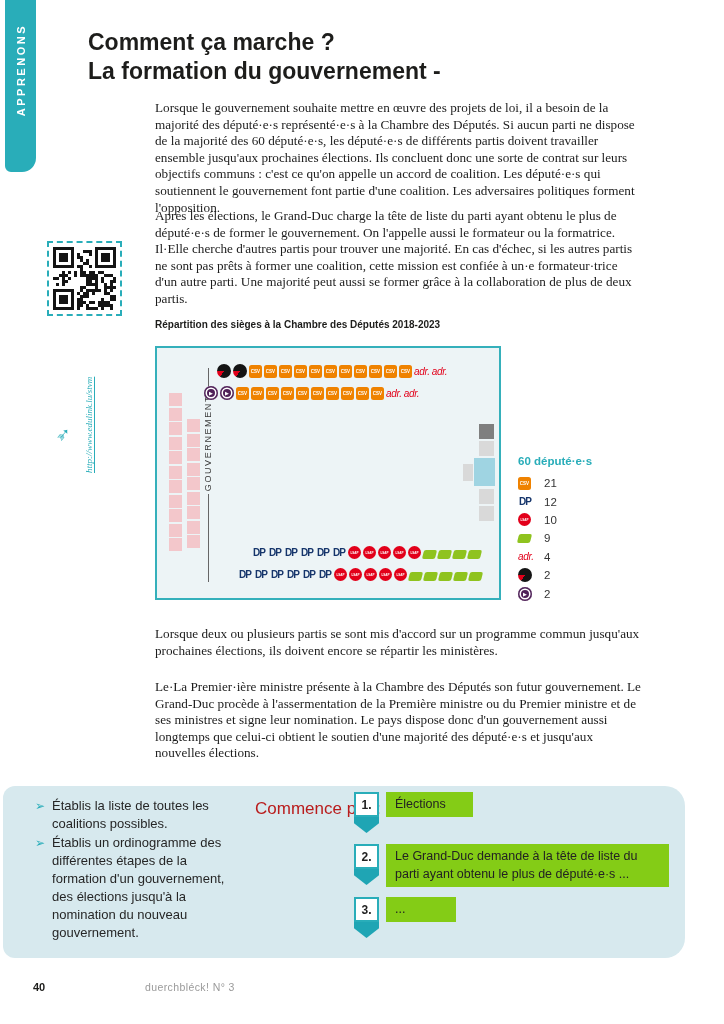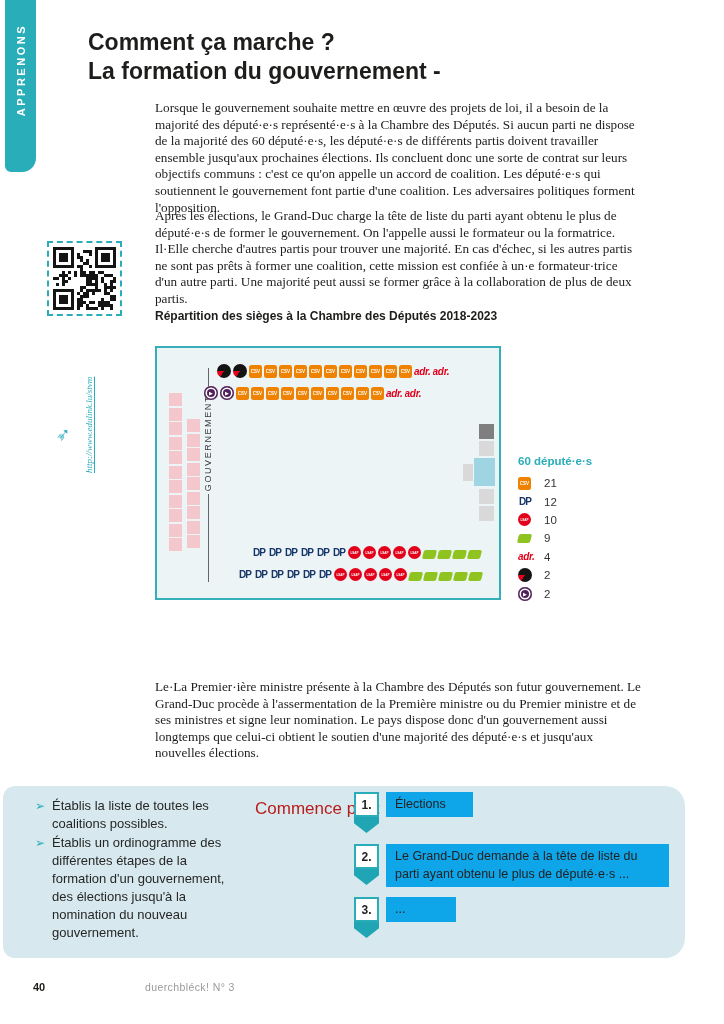--- a/index.html
+++ b/index.html
@@ -26,32 +26,32 @@
   .margin-url{position:absolute;left:84px;top:333px;height:140px;writing-mode:vertical-rl;transform:rotate(180deg);
               font-family:"Liberation Serif",serif;font-style:italic;font-size:9px;color:#29adb9;text-decoration:underline;}
   .pointer-doodle{position:absolute;left:56px;top:424px;font-size:17px;color:#29adb9;transform:rotate(-50deg);}
 
   
   .para{position:absolute;left:155px;width:487px;font-family:"Liberation Serif",serif;
         font-size:13.2px;line-height:16.6px;color:#1c1c1c;}
   #p1{top:100px}#p2{top:208px}#p3{top:626px}#p4{top:679px}
 
   
-  .chart-heading{position:absolute;left:155px;top:309px;font-size:12px;font-weight:bold;color:#1d1d1b;}
+  .chart-heading{position:absolute;left:155px;top:319px;font-size:10px;font-weight:bold;color:#1d1d1b;}
   .chart-box{position:absolute;left:155px;top:346px;width:346px;height:254px;box-sizing:border-box;
              border:2px solid #35b0bb;background:#edf4f6;}
   .seat-row{position:absolute;display:flex;gap:2px;align-items:flex-end;}
   .seat{box-sizing:border-box;flex:none;width:13px;height:13px;display:flex;align-items:center;justify-content:center;
         font-family:"Liberation Sans",sans-serif;overflow:hidden;}
   .s-csv{background:#ef8200;border-radius:2.5px;color:#fff;font-size:4.5px;font-weight:bold;}
   .s-dp{color:#16356b;font-weight:bold;font-size:10px;letter-spacing:-1px;width:14px;}
   .s-lsap{background:#e2001a;border-radius:50%;color:#fff;font-size:3px;font-weight:bold;}
   .s-deigreng{background:#8fc31f;height:9px;border-radius:2px;transform:skewX(-14deg);color:#fff;
               font-size:3.5px;font-style:italic;}
-  .s-adr{color:#e2001a;font-weight:bold;font-style:italic;font-size:10px;width:auto;letter-spacing:-.3px;}
+  .s-adr{color:#e2001a;font-weight:normal;font-style:italic;font-size:10px;width:auto;letter-spacing:-.3px;}
   .s-deilenk{width:14px;height:14px;border-radius:50%;
              background:conic-gradient(from 215deg,#e2001a 0 52deg,#141414 52deg 360deg);}
   .s-piraten{width:14px;height:14px;border-radius:50%;background:#4f2158;color:#fff;font-size:5px;
              box-shadow:inset 0 0 0 1.5px #4f2158, inset 0 0 0 3px #fff;}
   .bench{position:absolute;display:flex;flex-direction:column;gap:1.5px;}
   .gov-seat{width:13px;height:13px;background:#f3c7cb;}
   .gov-label{position:absolute;left:44px;top:20px;height:214px;width:14px;display:flex;flex-direction:column;align-items:center;}
   .gov-label .vline{width:1px;background:#666;}
   .gov-label .vline.t{height:24px;}
   .gov-label .vline.b{flex:1;}
@@ -72,21 +72,21 @@
   .tasks li{display:flex;gap:7px;font-size:13px;line-height:18px;color:#262626;margin-bottom:1px;}
   .tasks .bullet{color:#29adb9;font-size:12px;flex:none;line-height:18px;}
   .commence{position:absolute;left:252px;top:13px;font-size:17px;color:#b91c1c;}
   .flow-step{position:absolute;left:351px;}
   .num-wrap{position:relative;width:25px;}
   .num-box{position:relative;z-index:2;width:25px;height:25px;box-sizing:border-box;background:#fff;
            border:2px solid #29adb9;display:flex;align-items:center;justify-content:center;
            font-weight:bold;font-size:12px;color:#222;}
   .down-arrow{position:absolute;z-index:1;left:0;top:24px;width:25px;height:17px;background:#1fa5b4;
               clip-path:polygon(0 0,100% 0,100% 42%,50% 100%,0 42%);}
-  .step-label{position:absolute;left:32px;top:0;background:#0ea5e9;padding:3px 9px 4px;box-sizing:border-box;
+  .step-label{position:absolute;left:32px;top:0;background:#84cc16;padding:3px 9px 4px;box-sizing:border-box;
               font-size:12.5px;line-height:18px;color:#222;}
 
   
   .footer-num{position:absolute;left:33px;top:981px;font-weight:bold;font-size:11px;color:#1d1d1b;}
   .footer-pub{position:absolute;left:145px;top:981px;font-size:10.5px;letter-spacing:.4px;color:#9a9a9a;}
 </style>
 </head>
 <body>
 
 <div id="page">
@@ -388,20 +388,21 @@
         </div>
         <div class="legend-row">
           <span class="ic">
             <span class="seat s-piraten">▶</span>
           </span>
           <span class="ct">2</span>
         </div>
       </div>
   </div>
 
+  <div class="para" id="p3">Lorsque deux ou plusieurs partis se sont mis d'accord sur un programme commun jusqu'aux prochaines élections, ils doivent encore se répartir les ministères.</div>
   <div class="para" id="p4">Le·La Premier·ière ministre présente à la Chambre des Députés son futur gouvernement. Le Grand-Duc procède à l'assermentation de la Première ministre ou du Premier ministre et de ses ministres et signe leur nomination. Le pays dispose donc d'un gouvernement aussi longtemps que celui-ci obtient le soutien d'une majorité des député·e·s et jusqu'aux nouvelles élections.</div>
 
   <div class="band">
     <ul class="tasks" id="tasks">
         <li>
           <span class="bullet">➢</span>
           <span>Établis la liste de toutes les coalitions possibles.</span>
         </li>
         <li>
           <span class="bullet">➢</span>

